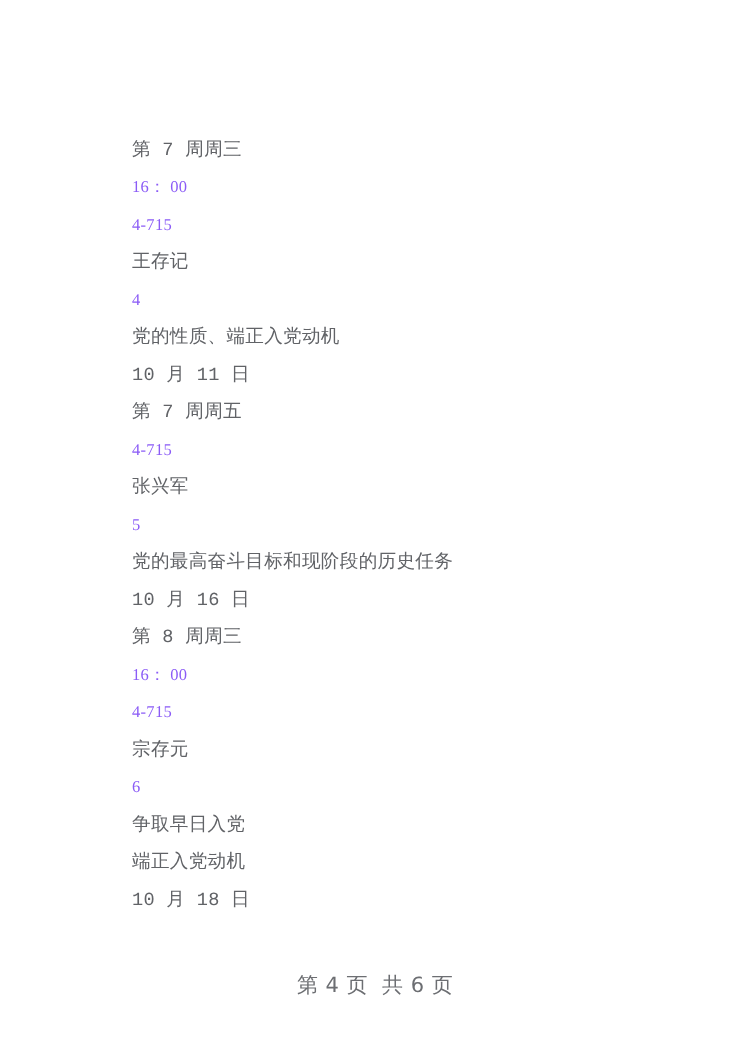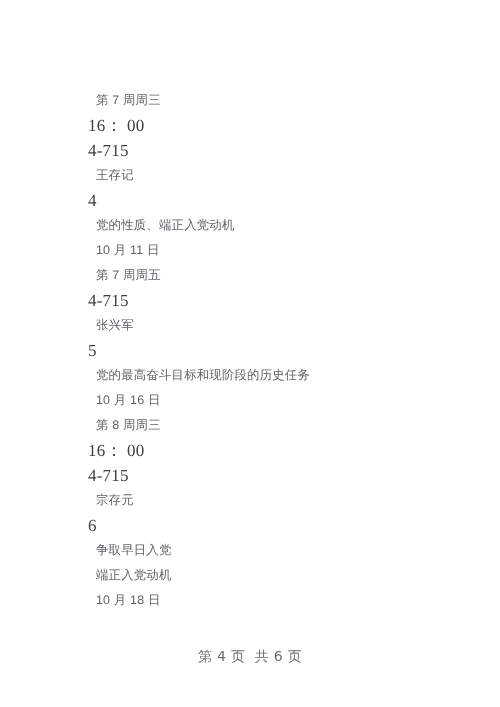--- a/index.html
+++ b/index.html
@@ -36,30 +36,29 @@
     height: 25px;
     color: #5f6165;
     white-space: pre;
     letter-spacing: 0.2px;
     font-family: "Liberation Serif", "DejaVu Serif", serif;
     text-rendering: geometricPrecision;
   }
 
   
   .doc-line.cjk {
-    font-family: Liberation Sans, sans-serif;
+    font-family: Liberation Mono, monospace;
     font-size: 12.4px;
     color: #616367;
-    margin-left: 8px;
   }
 
   .doc-line.num {
     font-family: "Liberation Serif", "DejaVu Serif", serif;
-    font-size: 17px;
-    color: #404040;
+    font-size: 11px;
+    color: #8b5cf6;
   }
 
   .footer {
     position: absolute;
     left: 0;
     top: 648px;
     width: 500px;
     text-align: center;
     font-size: 14px;
     color: #6c6e72;

